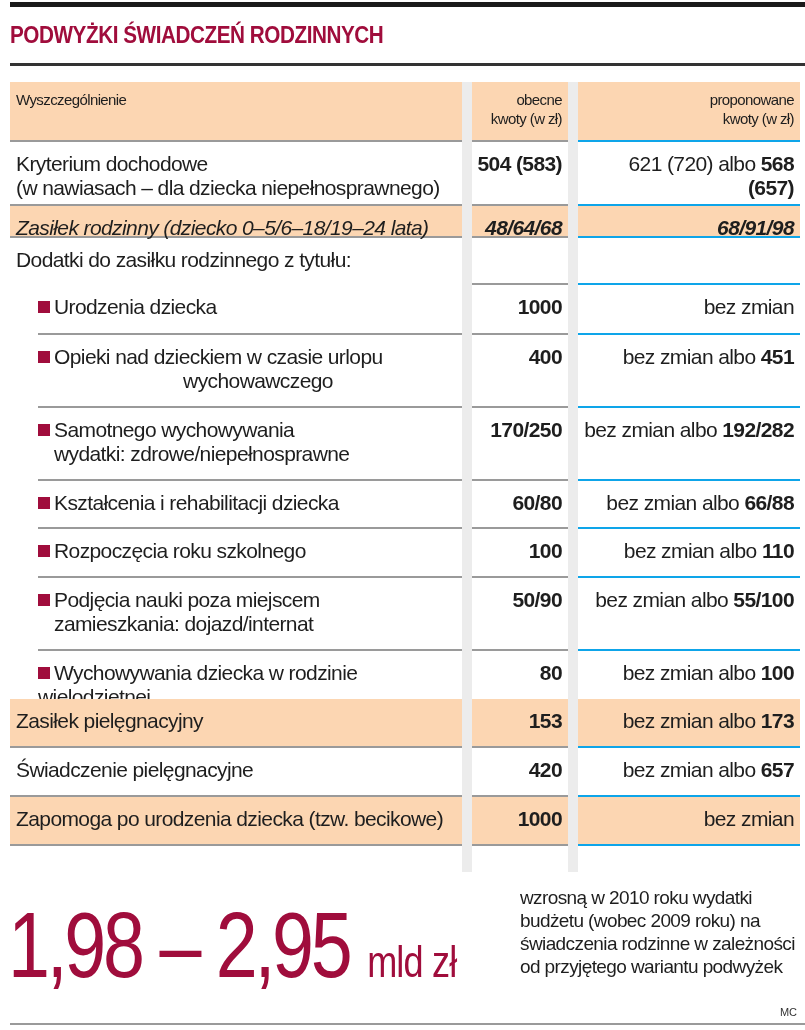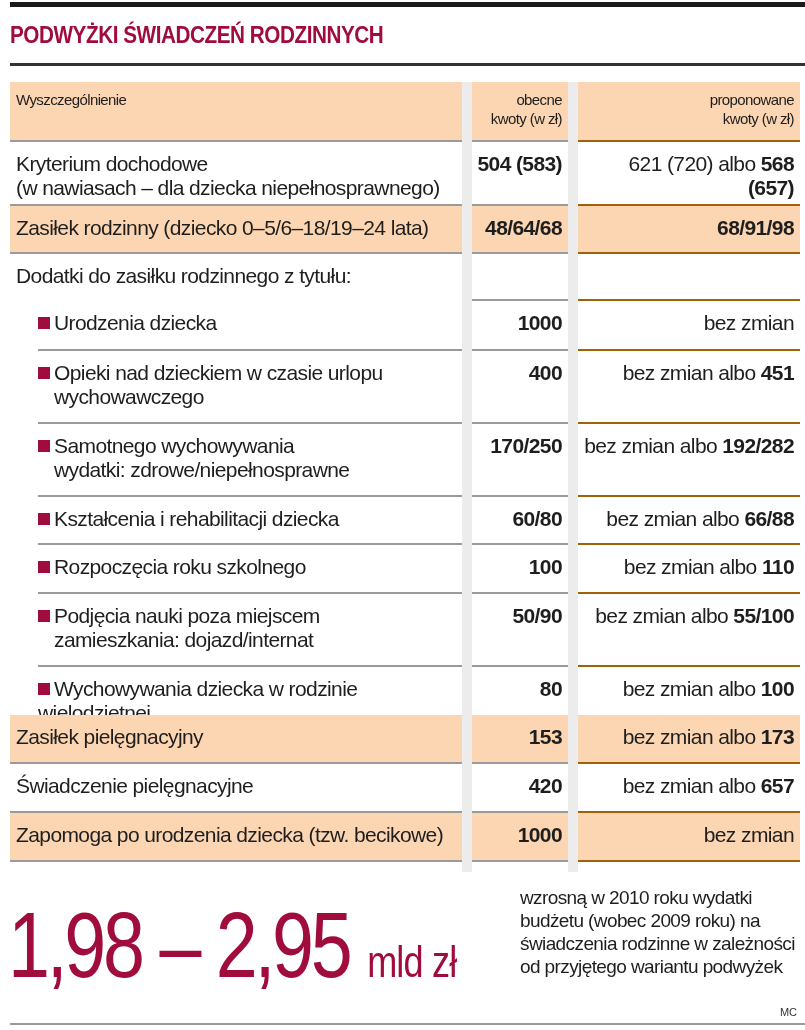--- a/index.html
+++ b/index.html
@@ -11,21 +11,21 @@
   .title-rule { position: absolute; left: 10px; right: 0; top: 63px; height: 3px; background: #333; }
 
   .tbl { position: absolute; left: 10px; top: 82px; width: 790px; }
   .colgap { position: absolute; top: 82px; height: 790px; width: 10px; background: #ececec; }
   .row { position: relative; display: flex; }
   .row.peach .cell { background: #fcd6b2; }
   .cell { box-sizing: border-box; position: relative; font-size: 21px; line-height: 24px;
           transform-origin: left; }
   .c1 { width: 452px; padding: 10px 0 0 6px; border-bottom: 2px solid #9a9a9a; }
   .c2 { width: 96px; margin-left: 10px; padding: 10px 6px 0 0; text-align: right; font-weight: bold; border-bottom: 2px solid #9a9a9a; }
-  .c3 { width: 222px; margin-left: 10px; padding: 10px 6px 0 0; text-align: right; border-bottom: 2px solid #a16207; }
+  .c3 { width: 222px; margin-left: 10px; padding: 10px 6px 0 0; text-align: right; border-bottom: 2px solid #0ea5e9; }
   .c3 b { font-weight: bold; }
   .row.sub .c1 { border-bottom: none; }
   .hdr .cell { font-size: 15px; line-height: 19px; font-weight: normal; padding-top: 8px; }
   .hdr .c1 { padding-left: 6px; }
   .narrow { letter-spacing: -0.6px; }
   .bullet { display: inline-block; width: 12px; height: 12px; background: #a00d3c; margin-right: 4px; vertical-align: 1px; }
   .sub .c1 { padding-left: 28px; }
 
   .big { position: absolute; left: 8px; top: 895px; color: #a00d3c; font-size: 92px; line-height: 100px; letter-spacing: -4px; white-space: nowrap; transform: scaleX(0.82); transform-origin: left; }
   .big .unit { font-size: 44px; letter-spacing: -1px; }
@@ -54,37 +54,37 @@
       <span>proponowane</span><br>
       <span>kwoty (w zł)</span>
     </div>
   </div>
   <div id="rows">
       <div class="row " style="height: 64px;">
         <div class="cell c1 narrow"><span>Kryterium dochodowe</span><span style="display: block;">(w nawiasach – dla dziecka niepełnosprawnego)</span></div>
         <div class="cell c2 narrow">504 (583)</div>
         <div class="cell c3 narrow"><span>621 (720) albo </span><b>568 (657)</b></div>
       </div>
-      <div class="row peach" style="height: 48px;">
+      <div class="row peach" style="height: 32px; font-style: italic;">
         <div class="cell c1 narrow"><span>Zasiłek rodzinny (dziecko 0–5/6–18/19–24 lata)</span></div>
         <div class="cell c2 narrow">48/64/68</div>
         <div class="cell c3 narrow"><span></span><b>68/91/98</b></div>
       </div>
       <div class="row " style="height: 47px;">
         <div class="cell c1 narrow" style="border-bottom: none;"><span>Dodatki do zasiłku rodzinnego z tytułu:</span></div>
         <div class="cell c2 narrow"></div>
         <div class="cell c3 narrow"></div>
       </div>
       <div class="row sub" style="height: 50px;">
         <div class="cell c1 narrow" style="border-bottom: none; background-image: linear-gradient(rgb(154, 154, 154), rgb(154, 154, 154)); background-size: calc(100% - 28px) 2px; background-position: 28px 100%; background-repeat: no-repeat;"><span class="bullet"></span><span>Urodzenia dziecka</span></div>
         <div class="cell c2 narrow">1000</div>
         <div class="cell c3 narrow"><span>bez zmian</span></div>
       </div>
       <div class="row sub" style="height: 73px;">
-        <div class="cell c1 narrow" style="border-bottom: none; background-image: linear-gradient(rgb(154, 154, 154), rgb(154, 154, 154)); background-size: calc(100% - 28px) 2px; background-position: 28px 100%; background-repeat: no-repeat;"><span class="bullet"></span><span>Opieki nad dzieckiem w czasie urlopu</span><span style="display: block; padding-left: 16px;">wychowawczego</span></div>
+        <div class="cell c1 narrow" style="border-bottom: none; background-image: linear-gradient(rgb(154, 154, 154), rgb(154, 154, 154)); background-size: calc(100% - 28px) 2px; background-position: 28px 100%; background-repeat: no-repeat;"><span class="bullet"></span><span>Opieki nad dzieckiem w czasie urlopu</span><span style="display: block; padding-left: 16px; text-align: center;">wychowawczego</span></div>
         <div class="cell c2 narrow">400</div>
         <div class="cell c3 narrow"><span>bez zmian albo </span><b>451</b></div>
       </div>
       <div class="row sub" style="height: 73px;">
         <div class="cell c1 narrow" style="border-bottom: none; background-image: linear-gradient(rgb(154, 154, 154), rgb(154, 154, 154)); background-size: calc(100% - 28px) 2px; background-position: 28px 100%; background-repeat: no-repeat;"><span class="bullet"></span><span>Samotnego wychowywania</span><span style="display: block; padding-left: 16px;">wydatki: zdrowe/niepełnosprawne</span></div>
         <div class="cell c2 narrow">170/250</div>
         <div class="cell c3 narrow"><span>bez zmian albo </span><b>192/282</b></div>
       </div>
       <div class="row sub" style="height: 48px;">
         <div class="cell c1 narrow" style="border-bottom: none; background-image: linear-gradient(rgb(154, 154, 154), rgb(154, 154, 154)); background-size: calc(100% - 28px) 2px; background-position: 28px 100%; background-repeat: no-repeat;"><span class="bullet"></span><span>Kształcenia i rehabilitacji dziecka</span></div>

